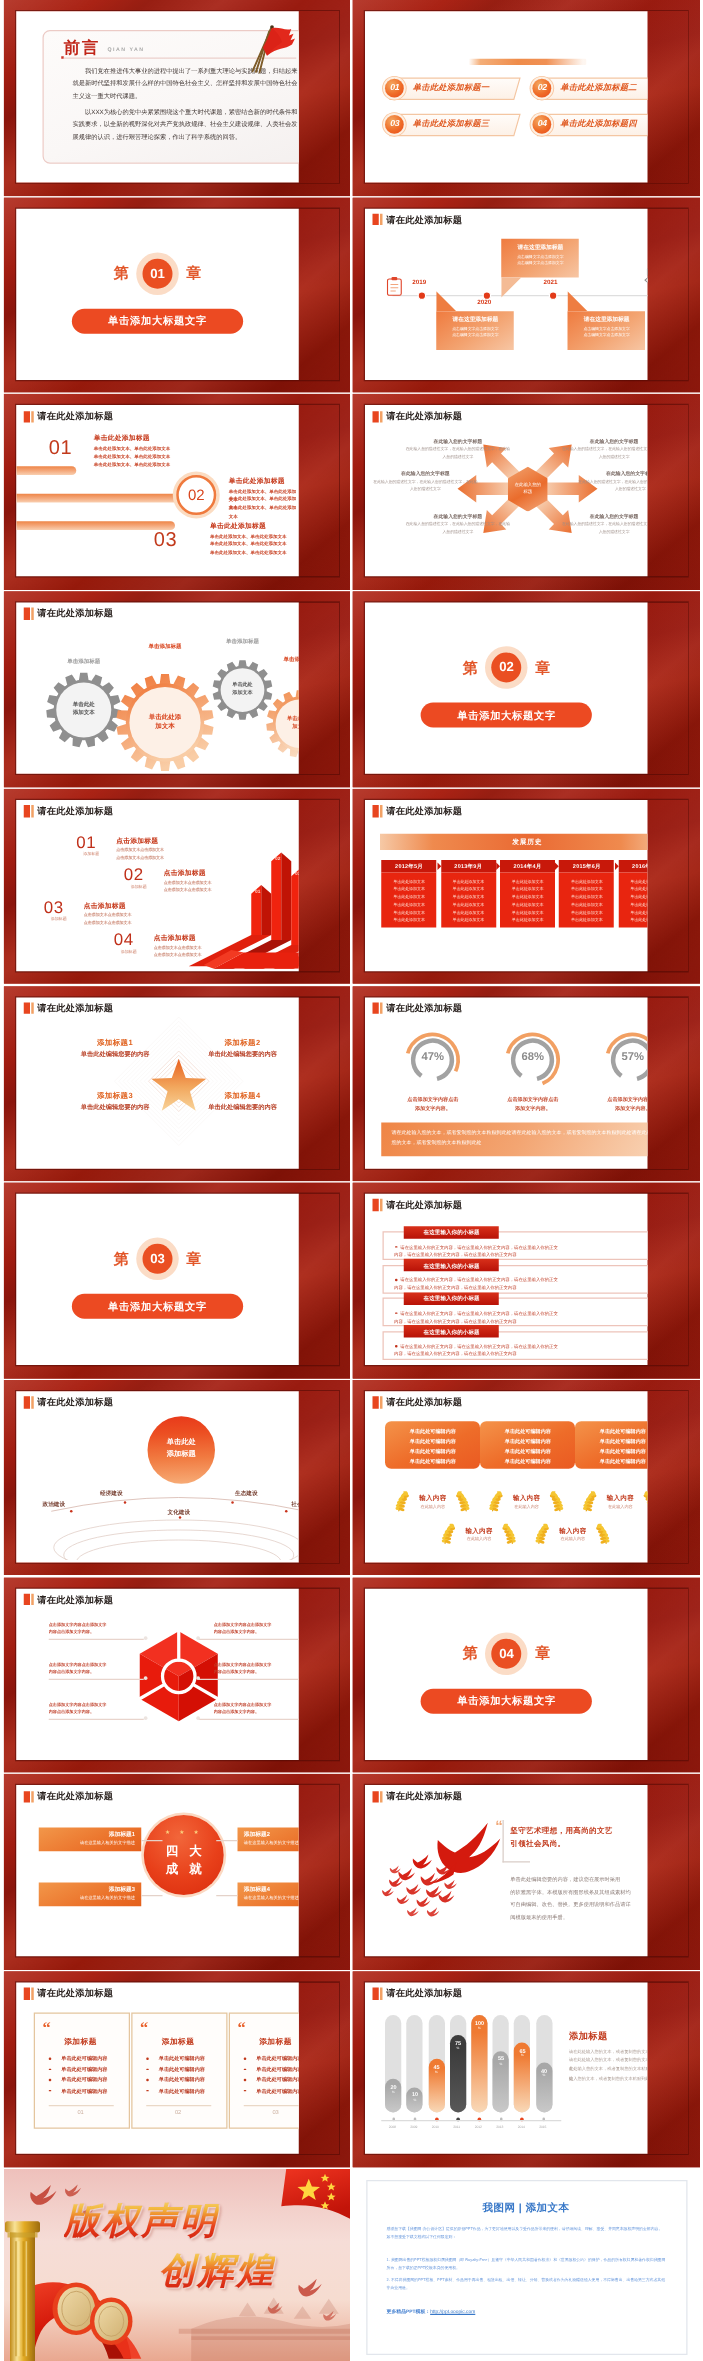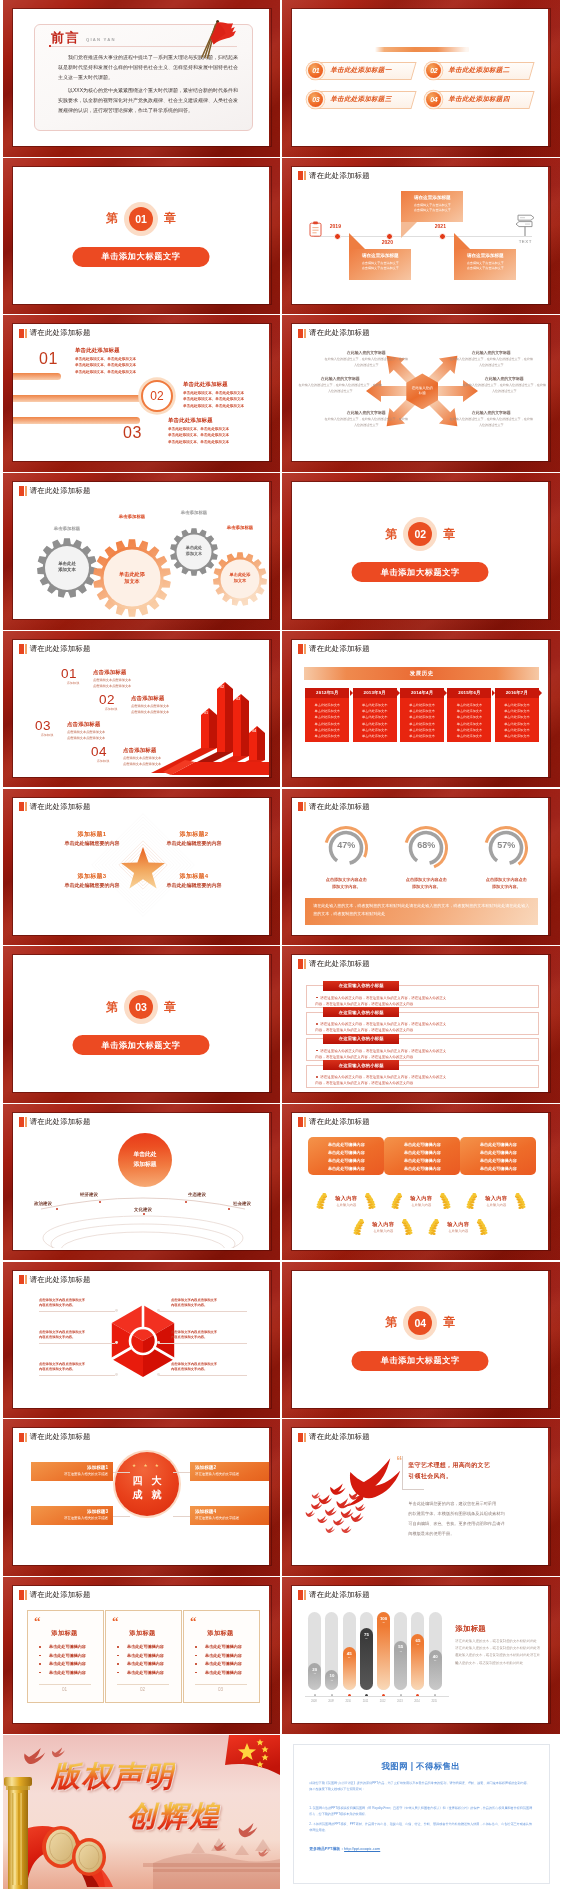--- a/index.html
+++ b/index.html
@@ -8,30 +8,30 @@
 #page{position:relative;width:562px;height:1889px;background:#fff;}
 .slide{position:absolute;width:277.3px;height:156.5px;overflow:hidden;background:#fff;}
 .frame{position:absolute;left:0;top:0;width:100%;height:100%;
   background:#a0170e;
   background-image:
    linear-gradient(140deg,rgba(255,255,255,.10) 0%,rgba(255,255,255,0) 16%,rgba(0,0,0,.10) 25%,rgba(255,255,255,.07) 38%,rgba(0,0,0,.05) 52%,rgba(255,255,255,.07) 70%,rgba(0,0,0,.12) 86%,rgba(255,255,255,.03) 100%),
    linear-gradient(166deg,#ae2617 0%,#9a170d 42%,#a9200f 60%,#881005 100%);
 }
 .frame:after{content:"";position:absolute;left:10px;top:9px;width:258px;height:137px;
   box-shadow:0 0 0 1px rgba(70,6,2,.5);}
-.inner{position:absolute;left:10px;top:9px;width:256px;height:137px;background:#fff;z-index:3;overflow:hidden;}
+.inner{position:absolute;left:10px;top:9px;width:226px;height:137px;background:#fff;z-index:3;overflow:hidden;}
 .bare .inner{left:0;top:0;width:277.3px;height:156.5px;}
 
 
 .hdr{position:absolute;left:6px;top:4px;display:flex;align-items:center;gap:2.6px;}
 .hdr .bars{display:flex;align-items:flex-end;gap:1.2px;}
 .hdr .bars i{display:block;}
 .hdr .bars i:nth-child(1){width:5px;height:9.5px;background:#e8451f;}
 .hdr .bars i:nth-child(2){width:2px;height:9.5px;background:#f2a165;}
-.hdr .htxt{font-size:7.4px;font-weight:normal;color:#2b2320;letter-spacing:.2px;}
+.hdr .htxt{font-size:7.4px;font-weight:bold;color:#2b2320;letter-spacing:.2px;}
 
 
 .pref-box{position:absolute;left:21px;top:15px;width:217px;height:105px;border:.8px solid #eccbc6;border-radius:6px;background:linear-gradient(160deg,#fdfbfa 0%,#faf7f6 55%,#f4f0ef 100%);}
 .pref-title{position:absolute;left:38px;top:20px;font-size:13px;font-weight:bold;color:#c02518;letter-spacing:1.5px;}
 .pref-sub{position:absolute;left:73px;top:27.5px;font-size:4.2px;color:#a8a8a8;letter-spacing:1.2px;font-weight:bold;}
 .pref-dot{position:absolute;left:36px;top:36px;width:1.6px;height:1.6px;background:#d0352a;}
 .pref-rule{position:absolute;left:38px;top:36.6px;width:186px;height:.55px;background:#ecd0cb;}
 .pref-p{position:absolute;font-size:5px;line-height:1.95;color:#3f3532;text-align:left;word-break:break-all;}
 .flagicon{position:absolute;left:188px;top:10px;width:44px;height:36px;z-index:4;}
 
@@ -1316,20 +1316,20 @@
             </g>
           </svg>
         </div>
         <div style="position:absolute;font-size:29px;font-weight:bold;font-style:italic;letter-spacing:2px;background:linear-gradient(180deg,#f9e08a 0%,#f2b63a 26%,#e8401c 60%,#c8140a 100%);-webkit-background-clip:text;background-clip:text;color:transparent;filter:drop-shadow(1px 1px 0 rgba(255,255,255,.55)) drop-shadow(1.5px 1.5px 1px rgba(140,20,0,.35));left:48px;top:22px;">版权声明</div>
         <div style="position:absolute;font-size:29px;font-weight:bold;font-style:italic;letter-spacing:2px;background:linear-gradient(180deg,#f9e08a 0%,#f2b63a 26%,#e8401c 60%,#c8140a 100%);-webkit-background-clip:text;background-clip:text;color:transparent;filter:drop-shadow(1px 1px 0 rgba(255,255,255,.55)) drop-shadow(1.5px 1.5px 1px rgba(140,20,0,.35));left:124px;top:62px;">创辉煌</div>
       </div>
     </div>
     <div class="slide bare" style="left: 282.3px; top: 1734.7px;">
       <div class="inner">
         <div class="cr-wrap"></div>
-        <div class="cr-t">我图网 | 不得标售出</div>
+        <div class="cr-t">我图网 | 添加文本</div>
         <div class="cr-p" style="left:27px;top:45px;width:223px;">感谢您下载【我图网·办公设计区】提供的原创PPT作品，为了更好地使用以及享受作品所带来的便利，请仔细阅读、理解、接受、并同意本版权声明的全部内容。如不想接受下载文档或以下任何限定则：</div>
         <div class="cr-p" style="left:27px;top:70px;width:223px;">1. 我图网出售的PPT模板版权归属我图网（即 Royalty-Free）且遵守《中华人民共和国著作权法》和《世界版权公约》的保护，作品的所有权归属和著作权归我图网所有，您下载的是PPT模板本身的使用权。</div>
         <div class="cr-p" style="left:27px;top:86px;width:223px;">2. 不得将我图网的PPT模板、PPT素材、作品用于再出售、租赁出租、出借、转让、分销、替换或者作为为礼物赠送他人使用，不得标售出、出售给第三方或者其他非商业用途。</div>
         <div class="cr-f"><span>更多精品PPT模板：</span><span class="cr-link">http://ppt.ooopic.com</span></div>
       </div>
     </div>
   </div>
 
 </body></html>

